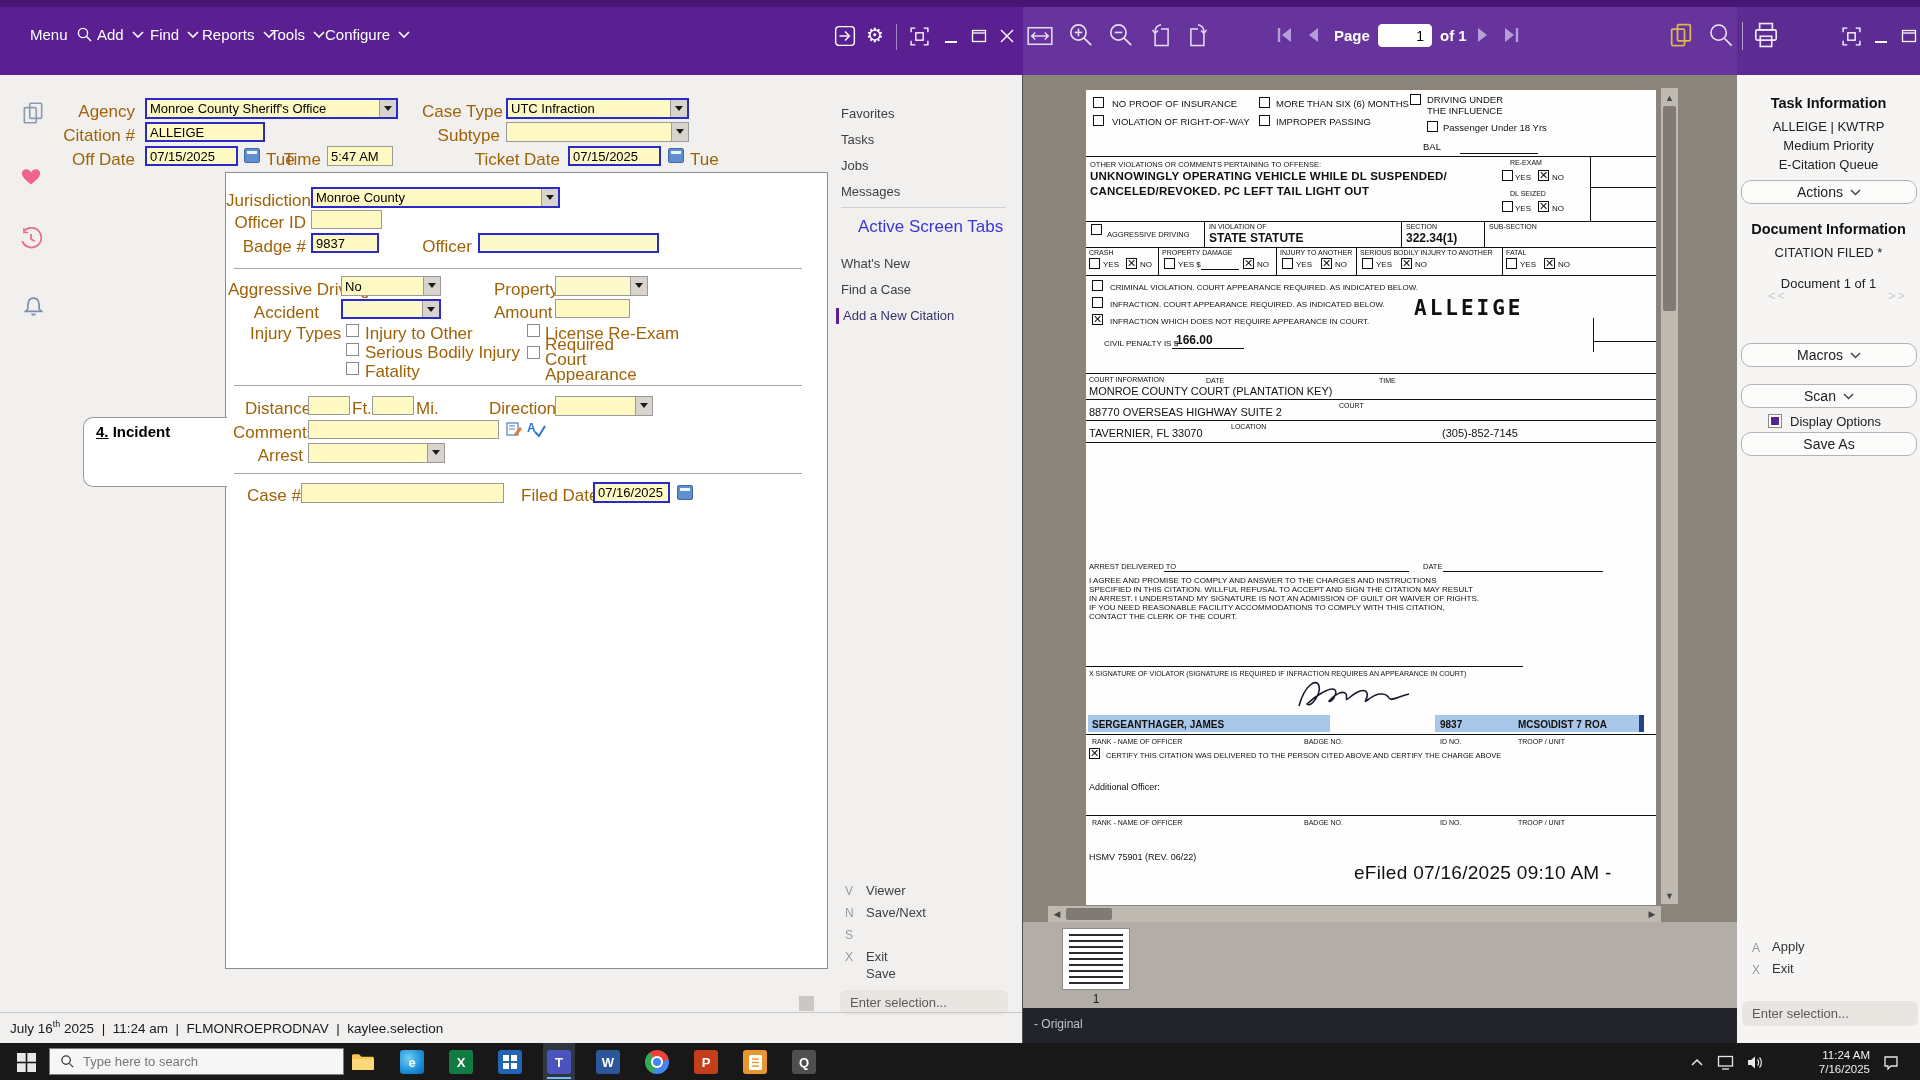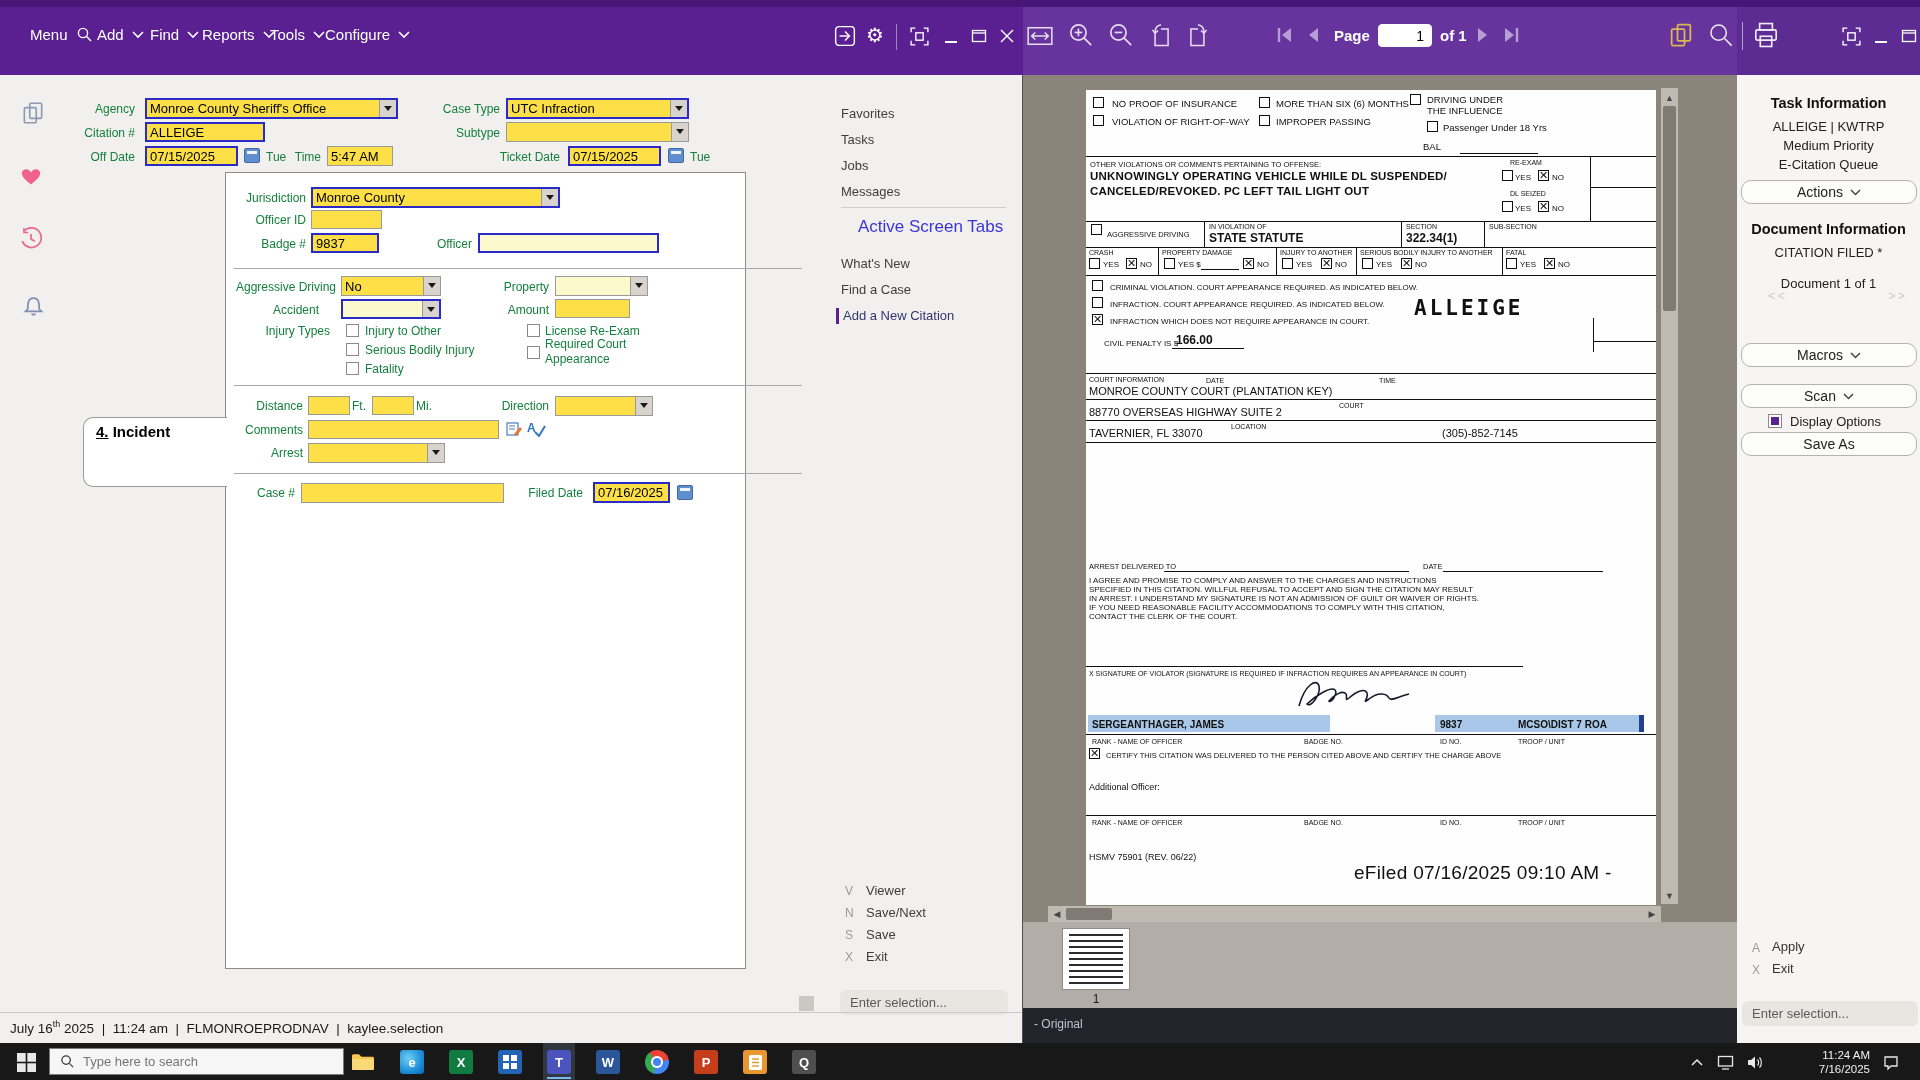--- a/index.html
+++ b/index.html
@@ -10,38 +10,38 @@
 .r{text-align:right}
 .c{text-align:center}
 svg{display:block}
 
 #topbar{left:0;top:0;width:1920px;height:75px;background:linear-gradient(180deg,#471677 0,#471677 7px,#5a2092 7px,#5a2092 100%)}
 #tb-seg2{left:1023px;top:0;width:714px;height:75px;background:linear-gradient(180deg,#471677 0,#471677 7px,#67349d 7px,#67349d 100%)}
 #tb-seg3{left:1737px;top:0;width:183px;height:75px;background:linear-gradient(180deg,#471677 0,#471677 7px,#5d2c93 7px,#5d2c93 100%)}
 .mi{display:flex;align-items:center;gap:8px;color:#fff;font-size:15px;top:26px}
 .ti{display:flex;align-items:center;justify-content:center;color:#fff}
 
-.fld{background:#fde047;border:1px solid #9a9a9a;font-size:13px;color:#000;padding:0 3px;display:flex;align-items:center;font-family:"Liberation Sans",sans-serif}
+.fld{background:#fef9c3;border:1px solid #9a9a9a;font-size:13px;color:#000;padding:0 3px;display:flex;align-items:center;font-family:"Liberation Sans",sans-serif}
 .fld.blue{border:2px solid #2a2ac6}
 .fld.yel{background:#fcf9cd}
 .dd{padding:0}
 .dd .val{flex:1;padding:0 3px;overflow:hidden;white-space:nowrap}
 .dd .btn{width:17px;align-self:stretch;background:#d8d4cd;border-left:1px solid #9a9a9a;position:relative;flex:none}
 .dd .btn::after{content:"";position:absolute;left:4px;top:6px;border:4px solid transparent;border-top:5px solid #1a1a1a}
-.lbl{font-size:12px;color:#15803d;white-space:nowrap}
+.lbl{font-size:17px;color:#a16207;white-space:nowrap}
 .ckb{width:13px;height:13px;background:#fff;border:1px solid #8a8a8a}
 .cal{width:16px;height:15px;background:#5f8fd0;border:1px solid #44699c;border-radius:2px}
 .cal::after{content:"";position:absolute;left:2px;top:2px;right:2px;height:3px;background:#fff;opacity:.9}
 
 .tab{left:83px;width:142px;background:#4f93c9;border:1px solid #3d7fb5;border-right:none;border-radius:10px 0 0 10px;color:#fff;padding:5px 0 0 12px}
 .tab h3{font-size:15px;font-weight:bold}
 .tab .num{text-decoration:underline}
 .tab .sub{font-size:10px;line-height:13px;color:#eef5fb;white-space:nowrap;overflow:hidden}
 .tab.sel{background:#fff;border-color:#9a9a9a;color:#000;z-index:3;width:144px}
-#panel{left:225px;top:172px;width:521px;height:797px;background:#fff;border:1px solid #8c8c8c}
+#panel{left:225px;top:172px;width:603px;height:797px;background:#fff;border:1px solid #8c8c8c}
 .pdl{background:#a8a8a8;height:1px;left:8px;width:568px}
 
 #pdfbg{left:1023px;top:75px;width:714px;height:968px;background:#8a847b}
 #doc{left:1086px;top:90px;width:570px;height:815px;background:#fefefe;overflow:hidden;color:#101010}
 #doc .l{background:#101010}
 .t7{font-size:7px}.t75{font-size:7.5px}.t8{font-size:8px}.t9{font-size:9.5px}
 .t10{font-size:10px;font-weight:bold}.t11{font-size:11px}
 .t11b{font-size:11.5px;font-weight:bold;letter-spacing:.2px}
 .dcb{width:11px;height:11px;border:1.5px solid #111;background:#fff}
 .dcb.x::after{content:"✕";position:absolute;left:0;top:-2px;font-weight:bold;font-size:11px;color:#111}
@@ -402,21 +402,21 @@
   <div class="a nav" style="top:256px">What's New</div>
   <div class="a nav" style="top:282px">Find a Case</div>
   <div class="a" style="left:836px;top:308px;width:3px;height:16px;background:#5a2193"></div>
   <div class="a nav" style="left:843px;top:308px;color:#34346e">Add a New Citation</div>
 
   <div class="a nw" style="left:845px;top:884px;font-size:12px;color:#9a9a9a">V</div>
   <div class="a nav" style="left:866px;top:883px">Viewer</div>
   <div class="a nw" style="left:845px;top:906px;font-size:12px;color:#9a9a9a">N</div>
   <div class="a nav" style="left:866px;top:905px">Save/Next</div>
   <div class="a nw" style="left:845px;top:928px;font-size:12px;color:#9a9a9a">S</div>
-  <div class="a nav" style="left:866px;top:927px">Save</div>
+  <div class="a nav" style="left:866px;top:966px">Save</div>
   <div class="a nw" style="left:845px;top:950px;font-size:12px;color:#9a9a9a">X</div>
   <div class="a nav" style="left:866px;top:949px">Exit</div>
   <div class="a" style="left:799px;top:996px;width:15px;height:15px;background:#cbc8c4"></div>
   <div class="a esel" style="left:840px;top:990px;width:168px">Enter selection...</div>
 
   <div class="a" style="left:0;top:1012px;width:1022px;height:1px;background:#c8c8c8"></div>
   <div class="a nw" style="left:10px;top:1019px;font-size:13.5px;color:#1a1a1a">
     <span>July 16</span><sup style="font-size:9px">th</sup>
     <span>2025</span>&nbsp;&nbsp;<span>|</span>&nbsp;&nbsp;<span>11:24 am</span>&nbsp;&nbsp;<span>|</span>&nbsp;&nbsp;<span>FLMONROEPRODNAV</span>&nbsp;&nbsp;<span>|</span>&nbsp;&nbsp;<span>kaylee.selection</span>
   </div>

